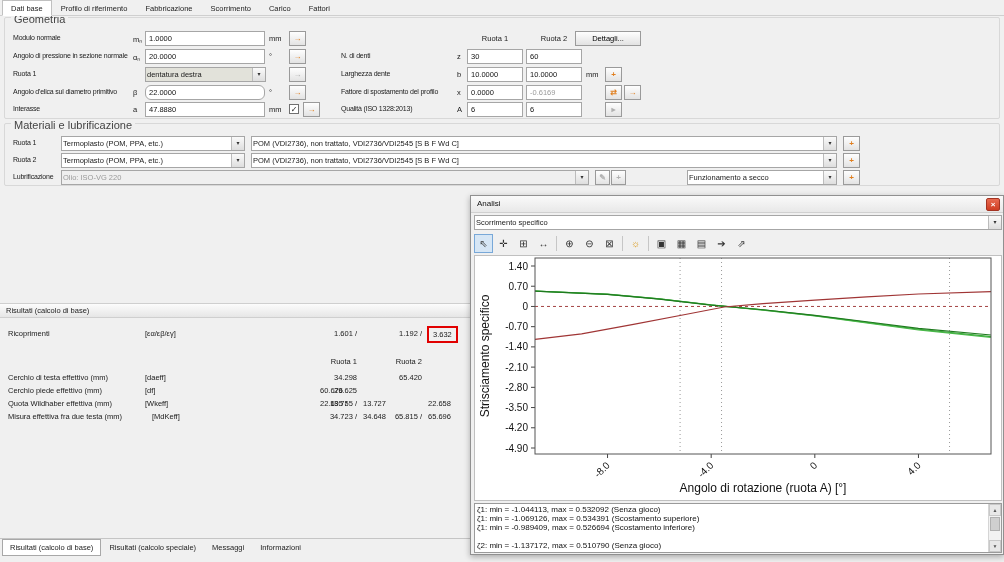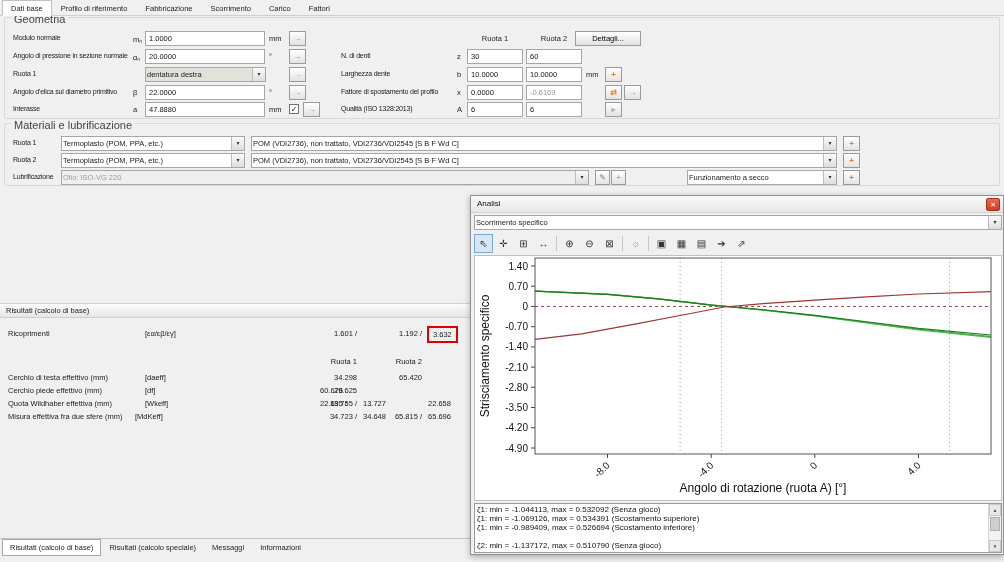--- a/index.html
+++ b/index.html
@@ -131,21 +131,21 @@
       <span class="sym" style="left:452px">b</span>
       <input class="inp" style="left: 462px; width: 56px;" value="10.0000">
       <input class="inp" style="left: 521px; width: 56px;" value="10.0000">
       <span class="unit" style="left:581px">mm</span>
       <button class="szbtn" style="left:600px"><span class="oarr">+</span></button>
     </div>
 
     <div class="grow" style="top:67px">
       <span class="lbl" style="left:8px">Angolo d'elica sul diametro primitivo</span>
       <span class="sym" style="left:128px">β</span>
-      <input class="inp" style="left: 140px; width: 120px;" value="22.0000">
+      <input class="inp" style="left: 140px; width: 120px; border-radius: 6px;" value="22.0000">
       <span class="unit" style="left:264px">°</span>
       <button class="szbtn" style="left:284px"><span class="oarr">→</span></button>
       <span class="lbl" style="left:336px">Fattore di spostamento del profilo</span>
       <span class="sym" style="left:452px">x</span>
       <input class="inp" style="left: 462px; width: 56px;" value="0.0000">
       <input class="inp gray" style="left: 521px; width: 56px;" value="-0.6169">
       <button class="szbtn" style="left:600px"><span class="oarr">⇄</span></button>
       <button class="szbtn" style="left:619px"><span class="oarr">→</span></button>
     </div>
 
@@ -242,22 +242,22 @@
         </div>
         <div class="rrow" style="top: 82px;">
           <span class="rcell" style="left: 8px;">Quota Wildhaber effettiva (mm)</span>
           <span class="rcell" style="left: 145px;">[Wkeff]</span>
           <span class="rcell" style="left: 255px; width: 102px; text-align: right;">13.755 /</span>
           <span class="rcell" style="left: 363px;">13.727</span>
           <span class="rcell" style="left: 320px; width: 102px; text-align: left;">22.695 /</span>
           <span class="rcell" style="left: 428px;">22.658</span>
         </div>
         <div class="rrow" style="top: 95px;">
-          <span class="rcell" style="left: 8px;">Misura effettiva fra due sfere (mm)</span>
-          <span class="rcell" style="left: 135px;">[MdKeff]</span>
+          <span class="rcell" style="left: 8px;">Misura effettiva fra due testa (mm)</span>
+          <span class="rcell" style="left: 152px;">[MdKeff]</span>
           <span class="rcell" style="left: 255px; width: 102px; text-align: right;">34.723 /</span>
           <span class="rcell" style="left: 363px;">34.648</span>
           <span class="rcell" style="left: 320px; width: 102px; text-align: right;">65.815 /</span>
           <span class="rcell" style="left: 428px;">65.696</span>
         </div>
       </div>
   </div>
 
   <div class="btabs">
       <div class="btab active">Risultati (calcolo di base)</div>

